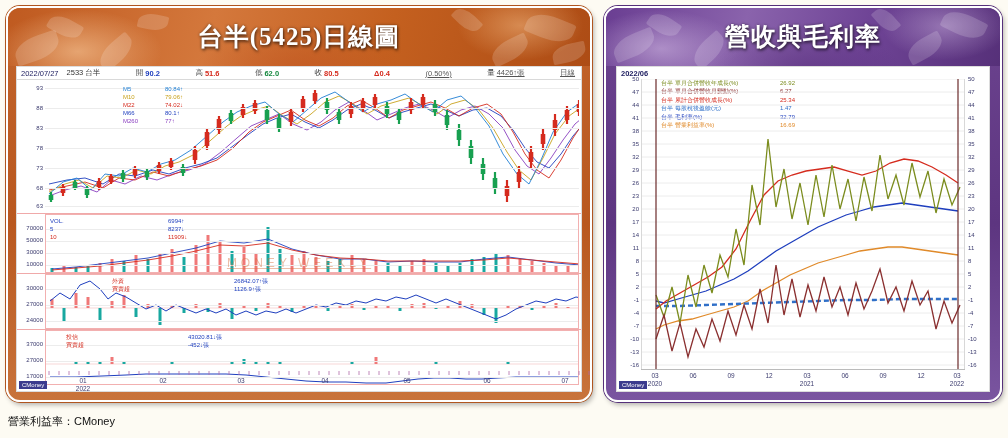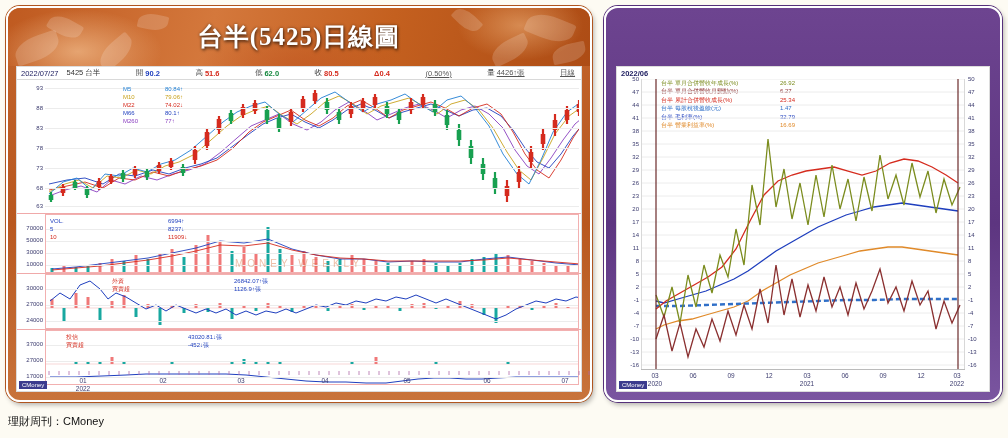--- a/index.html
+++ b/index.html
@@ -90,22 +90,22 @@
         font-size:6.5px; color:#3b3b6e; line-height:8px; }
   .tickrow { position:absolute; left:0; right:0; top:0; height:4px; }
 
   
   .wm { position:absolute; left:50%; top:50%; transform:translate(-50%,-50%);
         font-size:58px; font-weight:700; color:rgba(214,110,60,.30);
         font-family:"Liberation Serif", serif; letter-spacing:6px;
         white-space:nowrap; pointer-events:none; z-index:5; }
   .wm-sub { position:absolute; left:50%; top:calc(50% + 34px);
             transform:translate(-50%,-50%);
-            font-size:10px; color:rgba(214,110,60,.45); letter-spacing:4px;
-            pointer-events:none; z-index:5; }
+            font-size:12px; color:rgba(214,110,60,.45); letter-spacing:4px;
+            pointer-events:none; z-index:5;text-decoration:underline; }
   .logo-badge { position:absolute; left:2px; bottom:2px; font-size:6px;
                 color:#fff; background:#3b3b8e; padding:1px 3px; z-index:6; }
 
   
   .rdate { position:absolute; left:4px; top:2px; font-size:7.5px;
            font-weight:700; color:#1b1b5e; }
   .rlegend { position:absolute; left:44px; top:12px; font-size:6px;
              line-height:8.4px; white-space:nowrap; }
   .rlegend .ln { display:flex; }
   .rlegend .n1 { width:14px; }
@@ -127,21 +127,21 @@
     <div class="leaf" style="right:60px;top:32px;width:40px;height:20px;transform:rotate(-26deg)"></div>
     <div class="leaf" style="right:108px;top:4px;width:30px;height:16px;transform:rotate(44deg)"></div>
     <div class="leaf" style="right:4px;top:36px;width:34px;height:18px;transform:rotate(-12deg)"></div>
     <h1>台半(5425)日線圖</h1>
   </div>
 
   <div class="chart-body">
 
     <div class="infobar">
       <span class="ib-date">2022/07/27</span>
-      <span class="ib-name">5425 台半</span>
+      <span class="ib-name">2533 台半</span>
       <span class="spacer"></span>
       <span class="ib-lbl">開</span>
       <span class="v-blue">90.2</span>
       <span class="spacer"></span>
       <span class="ib-lbl">高</span>
       <span class="v-red">51.6</span>
       <span class="spacer"></span>
       <span class="ib-lbl">低</span>
       <span class="v-green">62.0</span>
       <span class="spacer"></span>
@@ -606,20 +606,29 @@
         <div class="xt" style="left:520px;top:6px">
             <div>07</div>
           </div>
       </div>
 
     </div>
   </div>
 </div>
 
 <div class="panel panel-right">
+  <div class="banner banner-right">
+    <div class="leaf" style="left:6px;top:26px;width:44px;height:22px;transform:rotate(-22deg)"></div>
+    <div class="leaf" style="left:42px;top:8px;width:32px;height:18px;transform:rotate(34deg)"></div>
+    <div class="leaf" style="left:84px;top:32px;width:38px;height:20px;transform:rotate(-42deg)"></div>
+    <div class="leaf" style="right:14px;top:6px;width:44px;height:22px;transform:rotate(26deg)"></div>
+    <div class="leaf" style="right:56px;top:30px;width:38px;height:20px;transform:rotate(-28deg)"></div>
+    <div class="leaf" style="right:100px;top:4px;width:28px;height:16px;transform:rotate(48deg)"></div>
+    <h1>營收與毛利率</h1>
+  </div>
 
   <div class="chart-body rb">
     <div class="rdate">2022/06</div>
     <div class="logo-badge">CMoney</div>
 
     <div class="rlegend">
       <div class="ln">
           <div class="n1" style="color:#7b8c1e">台半</div>
           <div class="n2" style="color:#7b8c1e">單月合併營收年成長(%)</div>
           <div style="color:#7b8c1e">26.92</div>
@@ -779,13 +788,13 @@
           <div>12</div>
         </div>
       <div class="xt" style="left:316px;top:2px">
         <div>03</div>
         <div>2022</div>
       </div>
     </div>
   </div>
 </div>
 
-<div class="source">理財周刊：CMoney</div>
+<div class="source">營業利益率：CMoney</div>
 
 </body></html>

